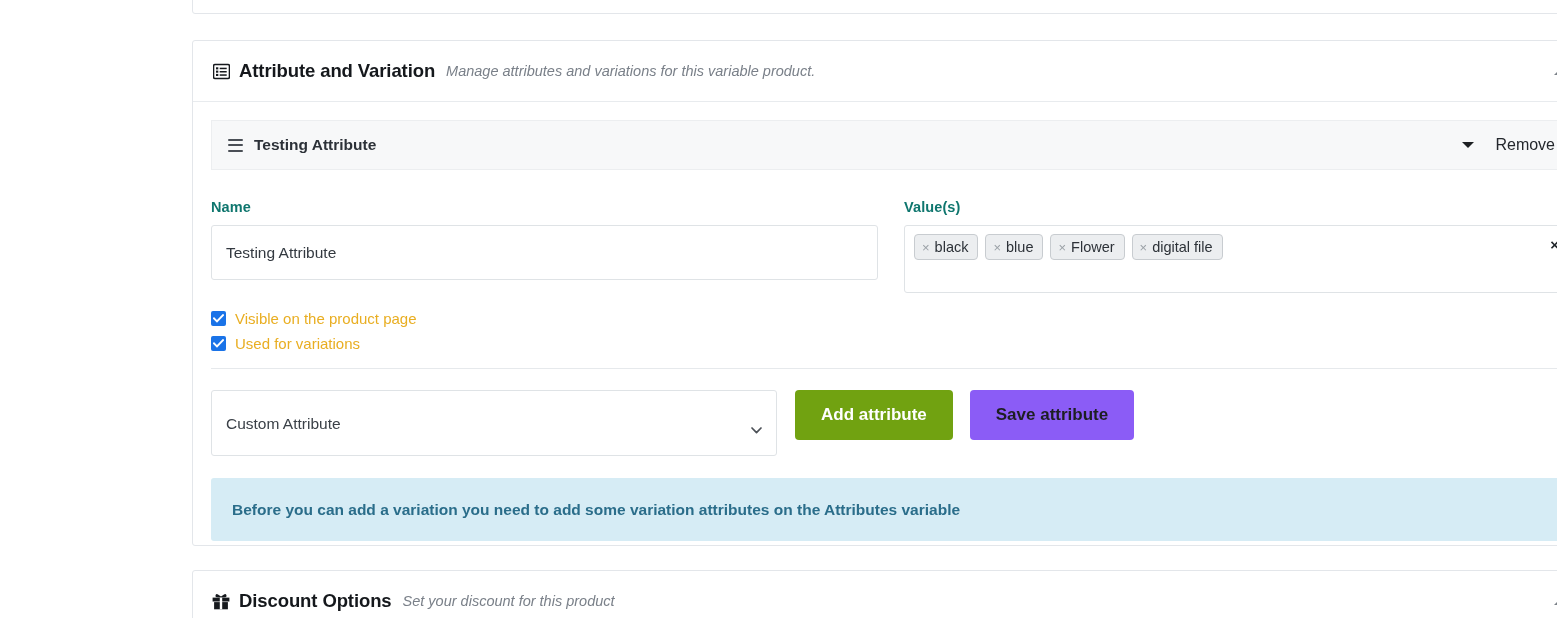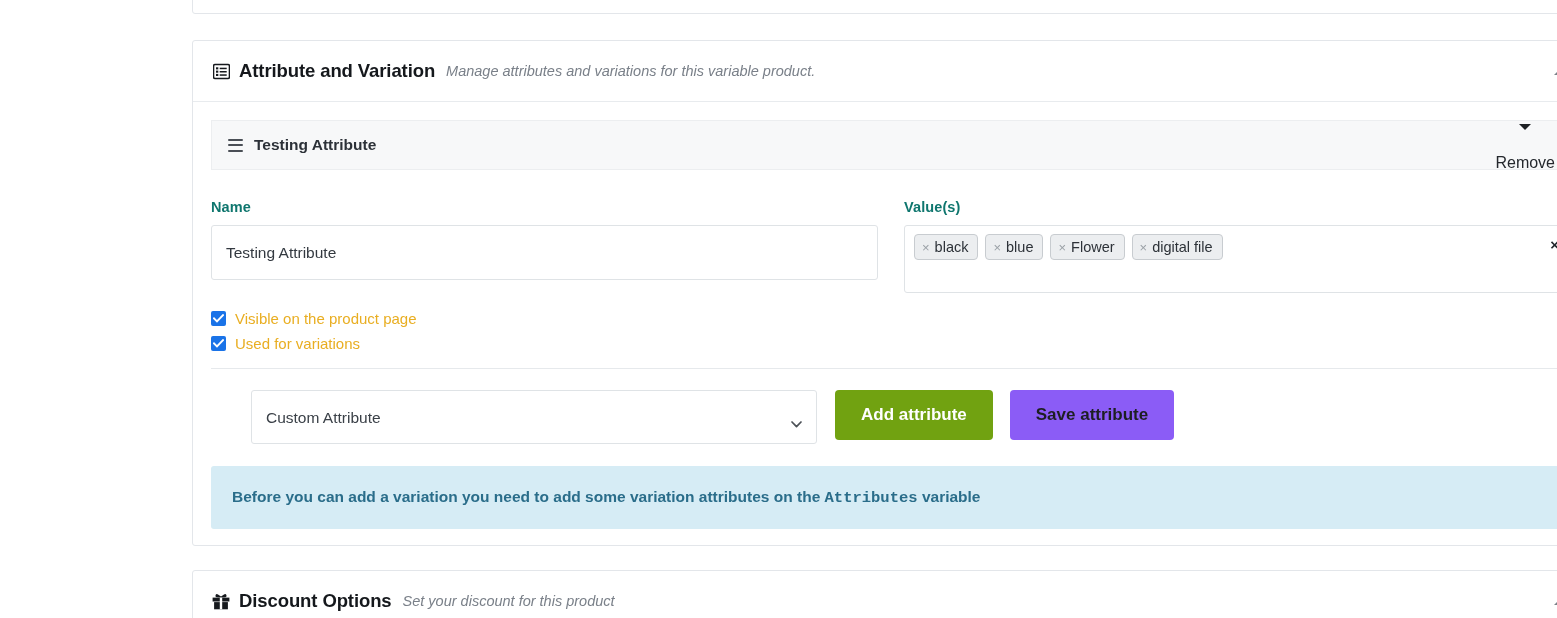--- a/index.html
+++ b/index.html
@@ -128,21 +128,20 @@
   .attr-bar-title {
     font-size: 15.5px;
     font-weight: bold;
     color: #2c3138;
   }
   .attr-bar-right {
     margin-left: auto;
     display: flex;
     align-items: center;
     gap: 19px;
-    flex-direction: column;
   }
   .attr-toggle {
     display: flex;
     align-items: center;
     justify-content: center;
     width: 16px;
     height: 16px;
     cursor: pointer;
   }
   .remove-link {
@@ -262,22 +261,21 @@
 
   
   .actions-row {
     display: flex;
     align-items: flex-start;
     padding-top: 21px;
   }
   .select-wrap {
     position: relative;
     width: 566px;
-    height: 54px;
-    margin-left: 40px;
+    height: 66px;
   }
   .select-wrap select {
     width: 100%;
     height: 100%;
     border: 1px solid #dfe3e6;
     border-radius: 3px;
     background: #fff;
     padding: 0 36px 0 14px;
     font-size: 15.5px;
     color: #3b4148;
@@ -329,21 +327,21 @@
     display: flex;
     align-items: center;
     padding: 0 21px;
     width: 1362px;
   }
   .alert-text {
     font-size: 15.5px;
     color: #2a6d8a;
     font-weight: bold;
   }
-  .alert-text b { font-weight: bold; font-family: Liberation Mono, monospace; }
+  .alert-text b { font-weight: bold; }
 
   
   #panel-discount {
     top: 570px;
     height: 120px;
   }
 </style>
 </head>
 <body>
 

